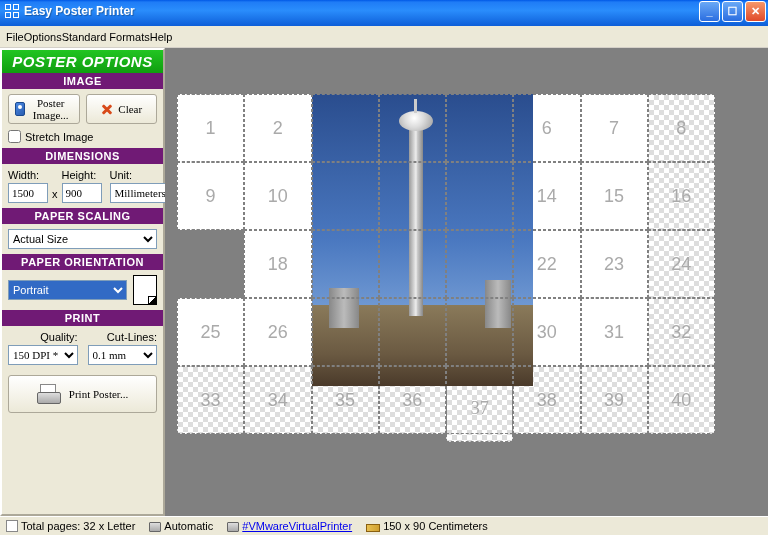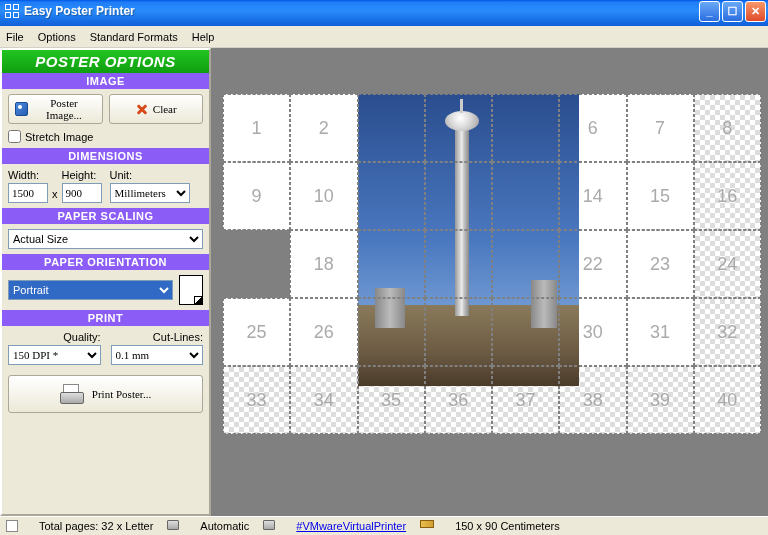--- a/index.html
+++ b/index.html
@@ -7,27 +7,27 @@
 
 .titlebar { height: 26px; background: linear-gradient(to bottom, #0058e6 0%, #1f7cf6 8%, #2a8dfc 40%, #0d5ed8 100%); display: flex; align-items: center; padding: 0 2px 4px 4px; color: #fff; }
 .titlebar .app-icon { width: 16px; height: 16px; margin-right: 4px; display: inline-flex; flex-wrap: wrap; }
 .titlebar .app-icon span { width: 6px; height: 6px; border: 1px solid #fff; margin: 1px; }
 .titlebar .title { flex: 1; font-weight: bold; font-size: 12px; text-shadow: 1px 1px 1px rgba(0,0,0,.3); }
 .win-btns { display: flex; gap: 2px; }
 .win-btn { width: 21px; height: 21px; border-radius: 3px; border: 1px solid #fff; display: flex; align-items: center; justify-content: center; color: #fff; font-size: 11px; font-weight: bold; }
 .win-btn.min, .win-btn.max { background: linear-gradient(to bottom, #6aa9f6, #2a6de0); }
 .win-btn.close { background: linear-gradient(to bottom, #f6986a, #e04a2a); }
 
-.menubar { height: 22px; background: #ece9d8; display: flex; align-items: center; padding: 0 6px; gap: 14px; border-bottom: 1px solid #d4d0c8; }
+.menubar { height: 22px; background: #ece9d8; display: flex; align-items: center; padding: 0 6px; border-bottom: 1px solid #d4d0c8; }
 .menubar span { cursor: default; }
 
 .body { display: flex; height: 468px; }
-.sidebar { width: 211px; background: #ece9d8; border: 2px solid #fff; border-right-color: #aca899; border-bottom-color: #aca899; padding: 0; display: flex; flex-direction: column; }
+.sidebar { width: 165px; background: #ece9d8; border: 2px solid #fff; border-right-color: #aca899; border-bottom-color: #aca899; padding: 0; display: flex; flex-direction: column; }
 .panel-title { background: linear-gradient(to bottom, #22c522, #0f9e0f); color: #fff; font-weight: bold; font-style: italic; text-align: center; font-size: 15px; padding: 3px 0; letter-spacing: .5px; font-family: Arial, sans-serif; }
-.section-header { background: #8b5cf6; color: #fff; text-align: center; font-weight: bold; font-size: 11px; padding: 2px 0; font-family: Arial, sans-serif; letter-spacing: .5px; }
+.section-header { background: #701a75; color: #fff; text-align: center; font-weight: bold; font-size: 11px; padding: 2px 0; font-family: Arial, sans-serif; letter-spacing: .5px; }
 .section-body { padding: 5px 6px; }
 
 .btn { background: linear-gradient(to bottom, #fff, #ece9d8); border: 1px solid #aca899; border-radius: 3px; padding: 2px 6px; font-size: 11px; font-family: Tahoma; display: inline-flex; align-items: center; gap: 4px; cursor: pointer; }
 .btn-row { display: flex; gap: 6px; }
 .btn-row .btn { flex: 1; justify-content: center; }
 .checkbox-row { display: flex; align-items: center; gap: 4px; margin-top: 6px; }
 .checkbox-row input { width: 13px; height: 13px; }
 
 .dim-row { display: flex; align-items: flex-end; gap: 2px; }
 .dim-row .col { display: flex; flex-direction: column; }
@@ -61,21 +61,21 @@
 .poster-image .tower { position: absolute; left: 44%; top: 8%; width: 14px; height: 68%; background: linear-gradient(to right, #999 0%, #ddd 40%, #eee 50%, #ccc 60%, #888 100%); transform-origin: bottom center; }
 .poster-image .tower::before { content: ''; position: absolute; top: -6px; left: -10px; width: 34px; height: 20px; border-radius: 50%; background: radial-gradient(circle at 45% 35%, #fff 0%, #ddd 40%, #999 100%); }
 .poster-image .tower::after { content: ''; position: absolute; top: -18px; left: 5px; width: 3px; height: 14px; background: #ccc; }
 .poster-image .building { position: absolute; bottom: 20%; background: linear-gradient(to right, #888, #bbb, #888); }
 .poster-image .b1 { left: 8%; width: 30px; height: 40px; }
 .poster-image .b2 { right: 10%; width: 26px; height: 48px; }
 .grid-overlay { position: absolute; inset: 0; pointer-events: none; }
 .grid-overlay div { position: absolute; background: transparent; }
 
 .statusbar { height: 19px; background: #ece9d8; border-top: 1px solid #fff; display: flex; align-items: center; padding: 0 6px; gap: 14px; font-size: 11px; }
-.statusbar .sb-item { display: inline-flex; align-items: flex-start; gap: 21px; }
+.statusbar .sb-item { display: inline-flex; align-items: flex-end; gap: 3px; }
 .sb-link { color: #0000ee; text-decoration: underline; }
 .tiny-icon { display: inline-block; width: 12px; height: 12px; }
 
 .icon-poster { display:inline-block; width:14px; height:14px; background: linear-gradient(135deg,#4a88e2,#2a5db0); border:1px solid #1a4a90; border-radius:2px; position:relative;}
 .icon-poster::after{content:'';position:absolute;top:2px;left:2px;width:4px;height:4px;background:#fff;border-radius:50%;}
 .icon-clear { display:inline-block; width:14px; height:14px; position:relative;}
 .icon-clear::before,.icon-clear::after{content:'';position:absolute;left:1px;top:6px;width:12px;height:3px;background:#d84a1a;border-radius:1px;}
 .icon-clear::before{transform:rotate(45deg);} .icon-clear::after{transform:rotate(-45deg);}
 .icon-printer { display:inline-block; width:22px; height:20px; position:relative;}
 .icon-printer::before{content:'';position:absolute;left:3px;top:0;width:14px;height:8px;background:#fff;border:1px solid #888;}
@@ -213,21 +213,21 @@
           <div class="page-cell" style="left: 134.5px; top: 204px; width: 67.25px; height: 68px;">27</div>
           <div class="page-cell" style="left: 201.75px; top: 204px; width: 67.25px; height: 68px;">28</div>
           <div class="page-cell" style="left: 269px; top: 204px; width: 67.25px; height: 68px;">29</div>
           <div class="page-cell" style="left: 336.25px; top: 204px; width: 67.25px; height: 68px;">30</div>
           <div class="page-cell" style="left: 403.5px; top: 204px; width: 67.25px; height: 68px;">31</div>
           <div class="page-cell faded" style="left: 470.75px; top: 204px; width: 67.25px; height: 68px;">32</div>
           <div class="page-cell faded" style="left: 0px; top: 272px; width: 67.25px; height: 68px;">33</div>
           <div class="page-cell faded" style="left: 67.25px; top: 272px; width: 67.25px; height: 68px;">34</div>
           <div class="page-cell faded" style="left: 134.5px; top: 272px; width: 67.25px; height: 68px;">35</div>
           <div class="page-cell faded" style="left: 201.75px; top: 272px; width: 67.25px; height: 68px;">36</div>
-          <div class="page-cell faded" style="left: 269px; top: 272px; width: 67.25px; height: 68px;">37</div>
+          <div class="page-cell faded" style="left: 269px; top: 280px; width: 67.25px; height: 68px; font-family: Liberation Serif, serif;">37</div>
           <div class="page-cell faded" style="left: 336.25px; top: 272px; width: 67.25px; height: 68px;">38</div>
           <div class="page-cell faded" style="left: 403.5px; top: 272px; width: 67.25px; height: 68px;">39</div>
           <div class="page-cell faded" style="left: 470.75px; top: 272px; width: 67.25px; height: 68px;">40</div>
         </div>
       <div class="poster-image" id="poster-image" style="left: 134.5px; top: 0px; width: 221.925px; height: 292.4px;">
         <div class="sky"></div>
         <div class="ground"></div>
         <div class="building b1"></div>
         <div class="building b2"></div>
         <div class="tower"></div>

